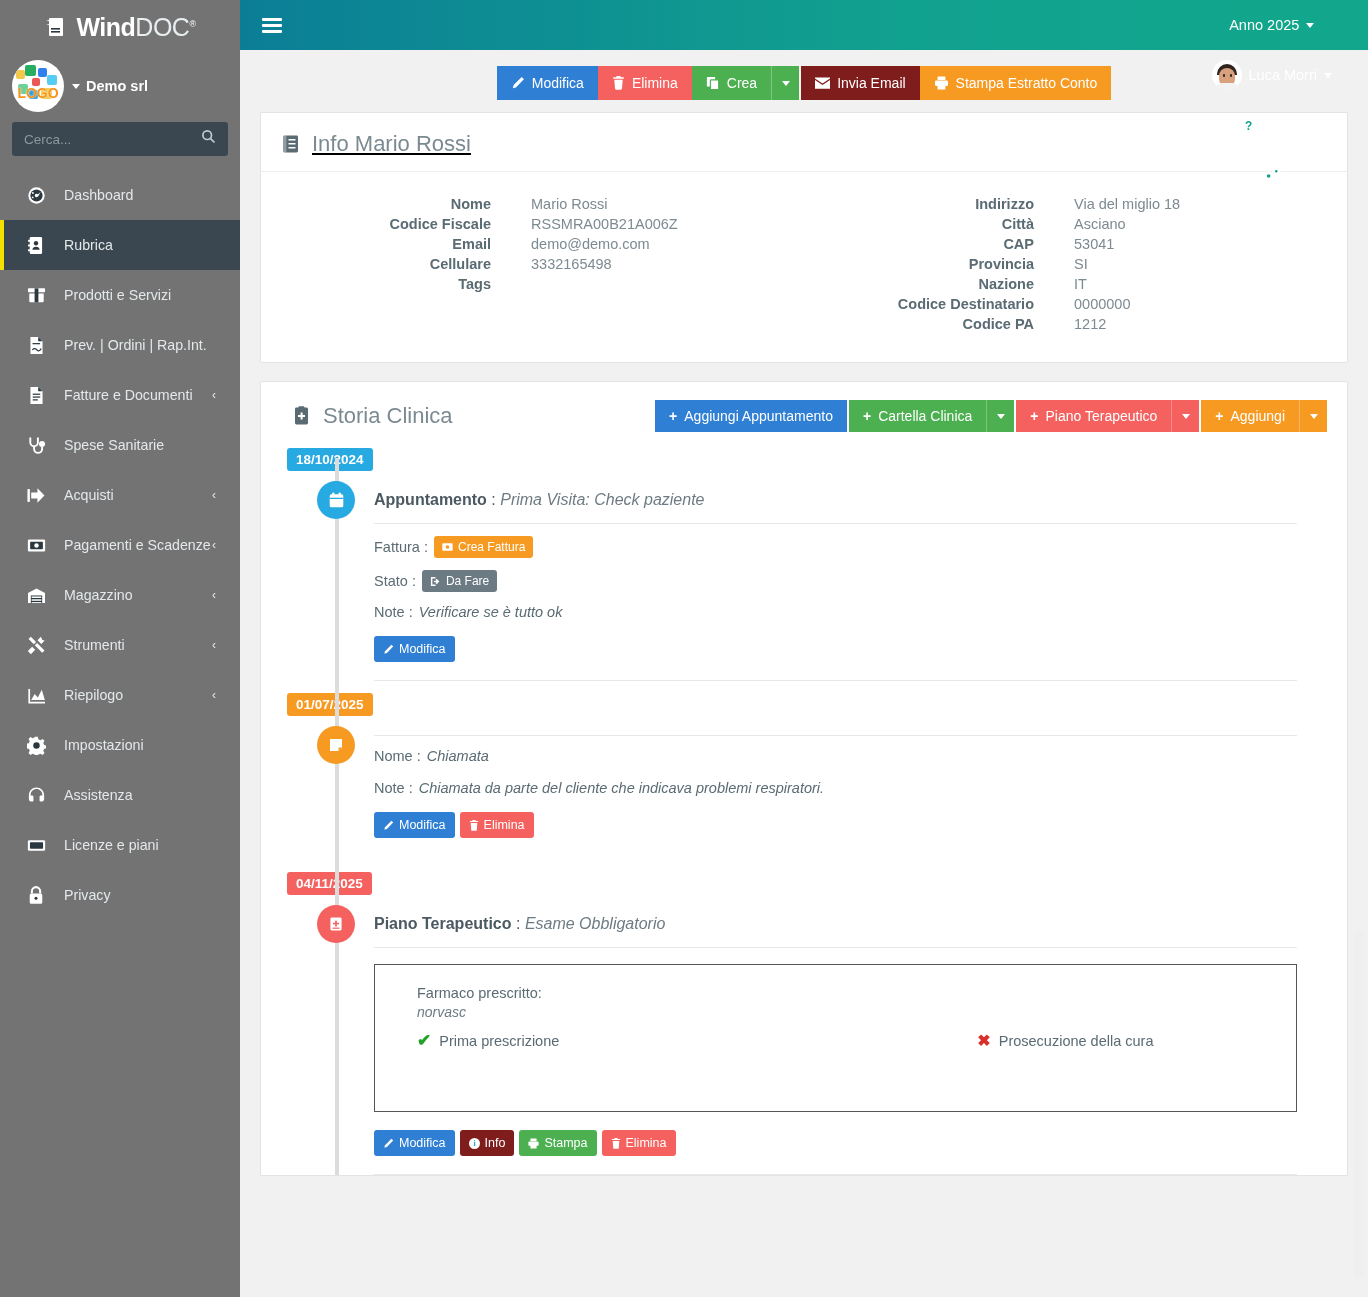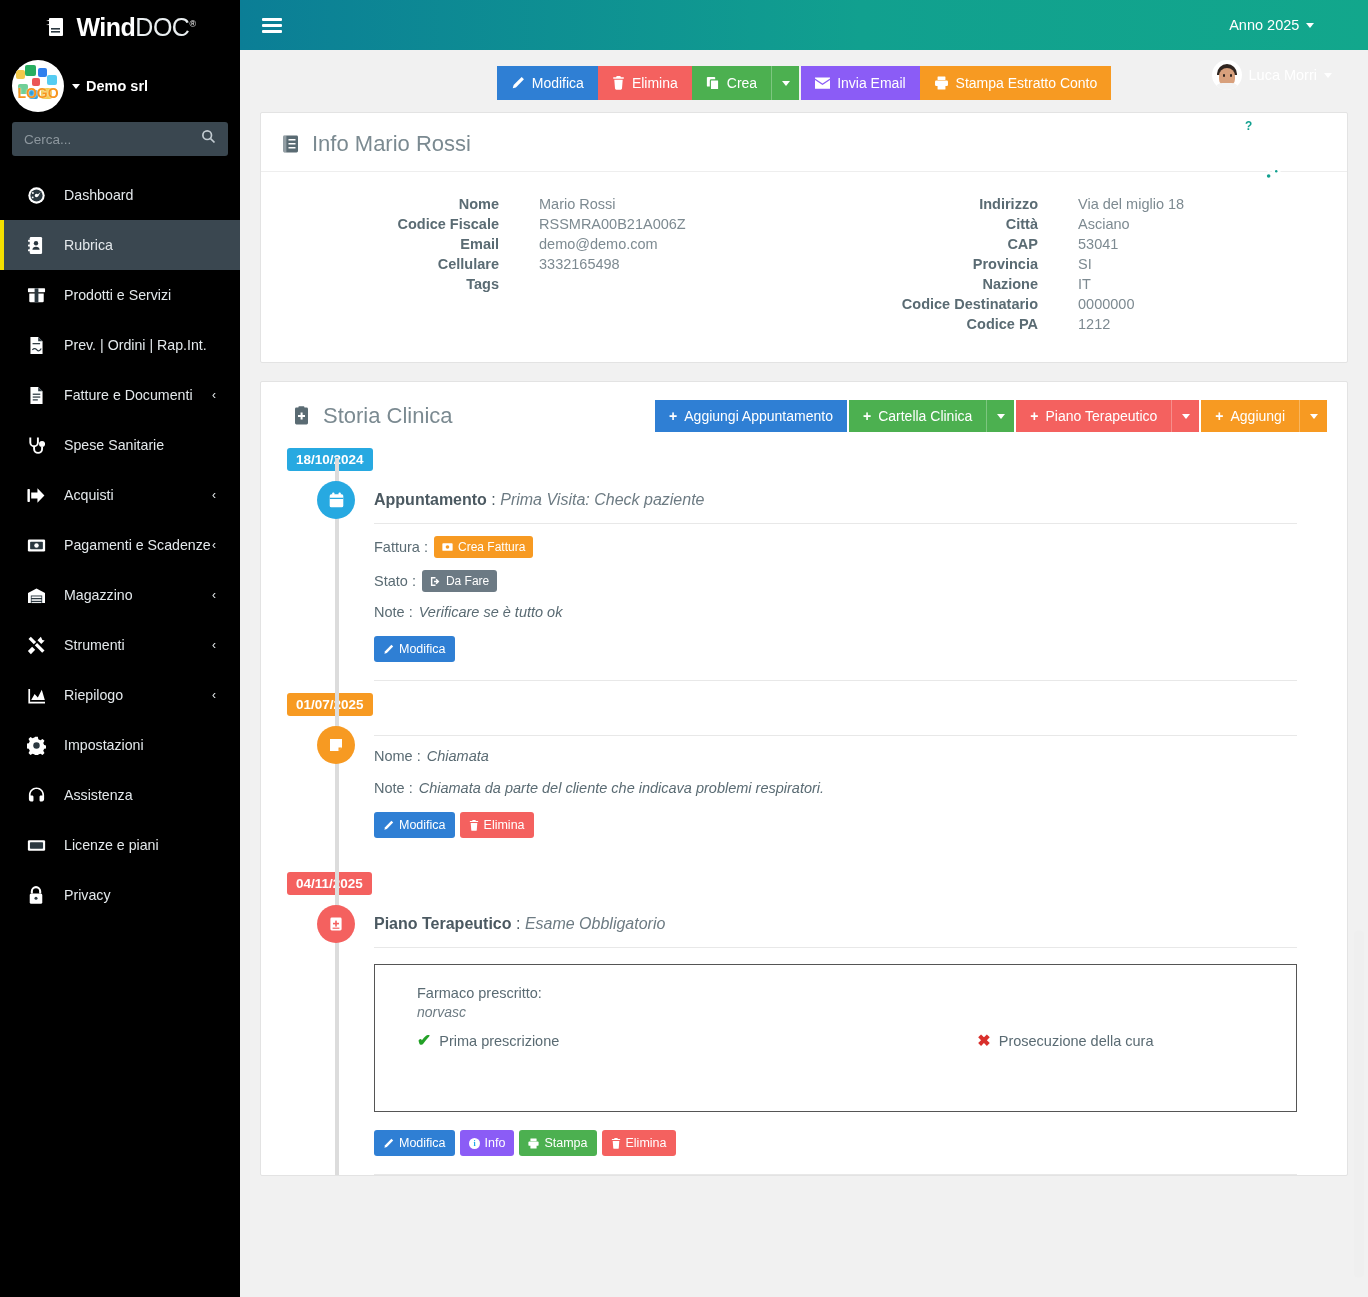--- a/index.html
+++ b/index.html
@@ -5,21 +5,21 @@
   * { box-sizing: border-box; margin: 0; padding: 0; }
   html, body {
     width: 1368px; height: 1297px;
     font-family: "Liberation Sans", sans-serif;
     background: #f1f1f1; overflow: hidden;
   }
   body { display: flex; }
 
   
   #sidebar {
-    width: 240px; height: 1297px; background: #000000;
+    width: 240px; height: 1297px; background: #737373;
     flex: 0 0 240px; position: relative; overflow: hidden;
   }
   .brand {
     height: 50px; display: flex; align-items: center;
     justify-content: center; gap: 6px; padding-top: 4px;
   }
   .brand-icon { width: 26px; height: 26px; position: relative; }
   .brand-text { font-size: 25px; letter-spacing: -0.5px; color: #fff; }
   .brand-text b { font-weight: 700; }
   .brand-text span.light { font-weight: 300; color: #e9eef0; }
@@ -122,43 +122,43 @@
   }
   .btn {
     border: none; color: #fff; font-size: 14px; height: 34px;
     padding: 0 14px; display: inline-flex; align-items: center; gap: 7px;
     cursor: pointer; font-family: "Liberation Sans", sans-serif;
     white-space: nowrap;
   }
   .btn-blue { background: #2f7fd4; }
   .btn-red { background: #f4615f; }
   .btn-green { background: #4cb050; }
-  .btn-lightblue { background: #8b5cf6; }
+  .btn-lightblue { background: #7f1d1d; }
   .btn-orange { background: #f79a22; }
   .btn-split {
     border: none; color: #fff; width: 28px; height: 34px;
     display: inline-flex; align-items: center; justify-content: center;
     cursor: pointer; border-left: 1px solid rgba(255,255,255,.28);
   }
 
   
   .panel {
     background: #fff; margin: 0 20px 18px 20px;
     border: 1px solid #e3e3e3; border-radius: 2px;
   }
   .panel-head {
     display: flex; align-items: center; padding: 18px 20px 14px 20px;
-    border-bottom: 1px solid #eee; gap: 11px;
+    border-bottom: 1px solid #eee; gap: 11px; text-decoration: underline;
   }
   .panel-title {
     font-size: 22px; color: #7b8a91; font-weight: 400;
   }
   .panel-head .ph-ico { color: #5a6b73; display: flex; align-items: center; }
 
-  .info-body { display: flex; padding: 22px 0 28px 8px; }
+  .info-body { display: flex; padding: 22px 0 28px 0; }
   .info-col { width: 50%; display: flex; }
   .info-labels {
     width: 230px; flex: 0 0 230px; text-align: right;
     font-weight: 700; font-size: 14.5px; color: #5a6b73;
     line-height: 20px;
   }
   .info-values {
     padding-left: 40px; font-size: 14.5px; color: #7d8a91;
     line-height: 20px;
   }

